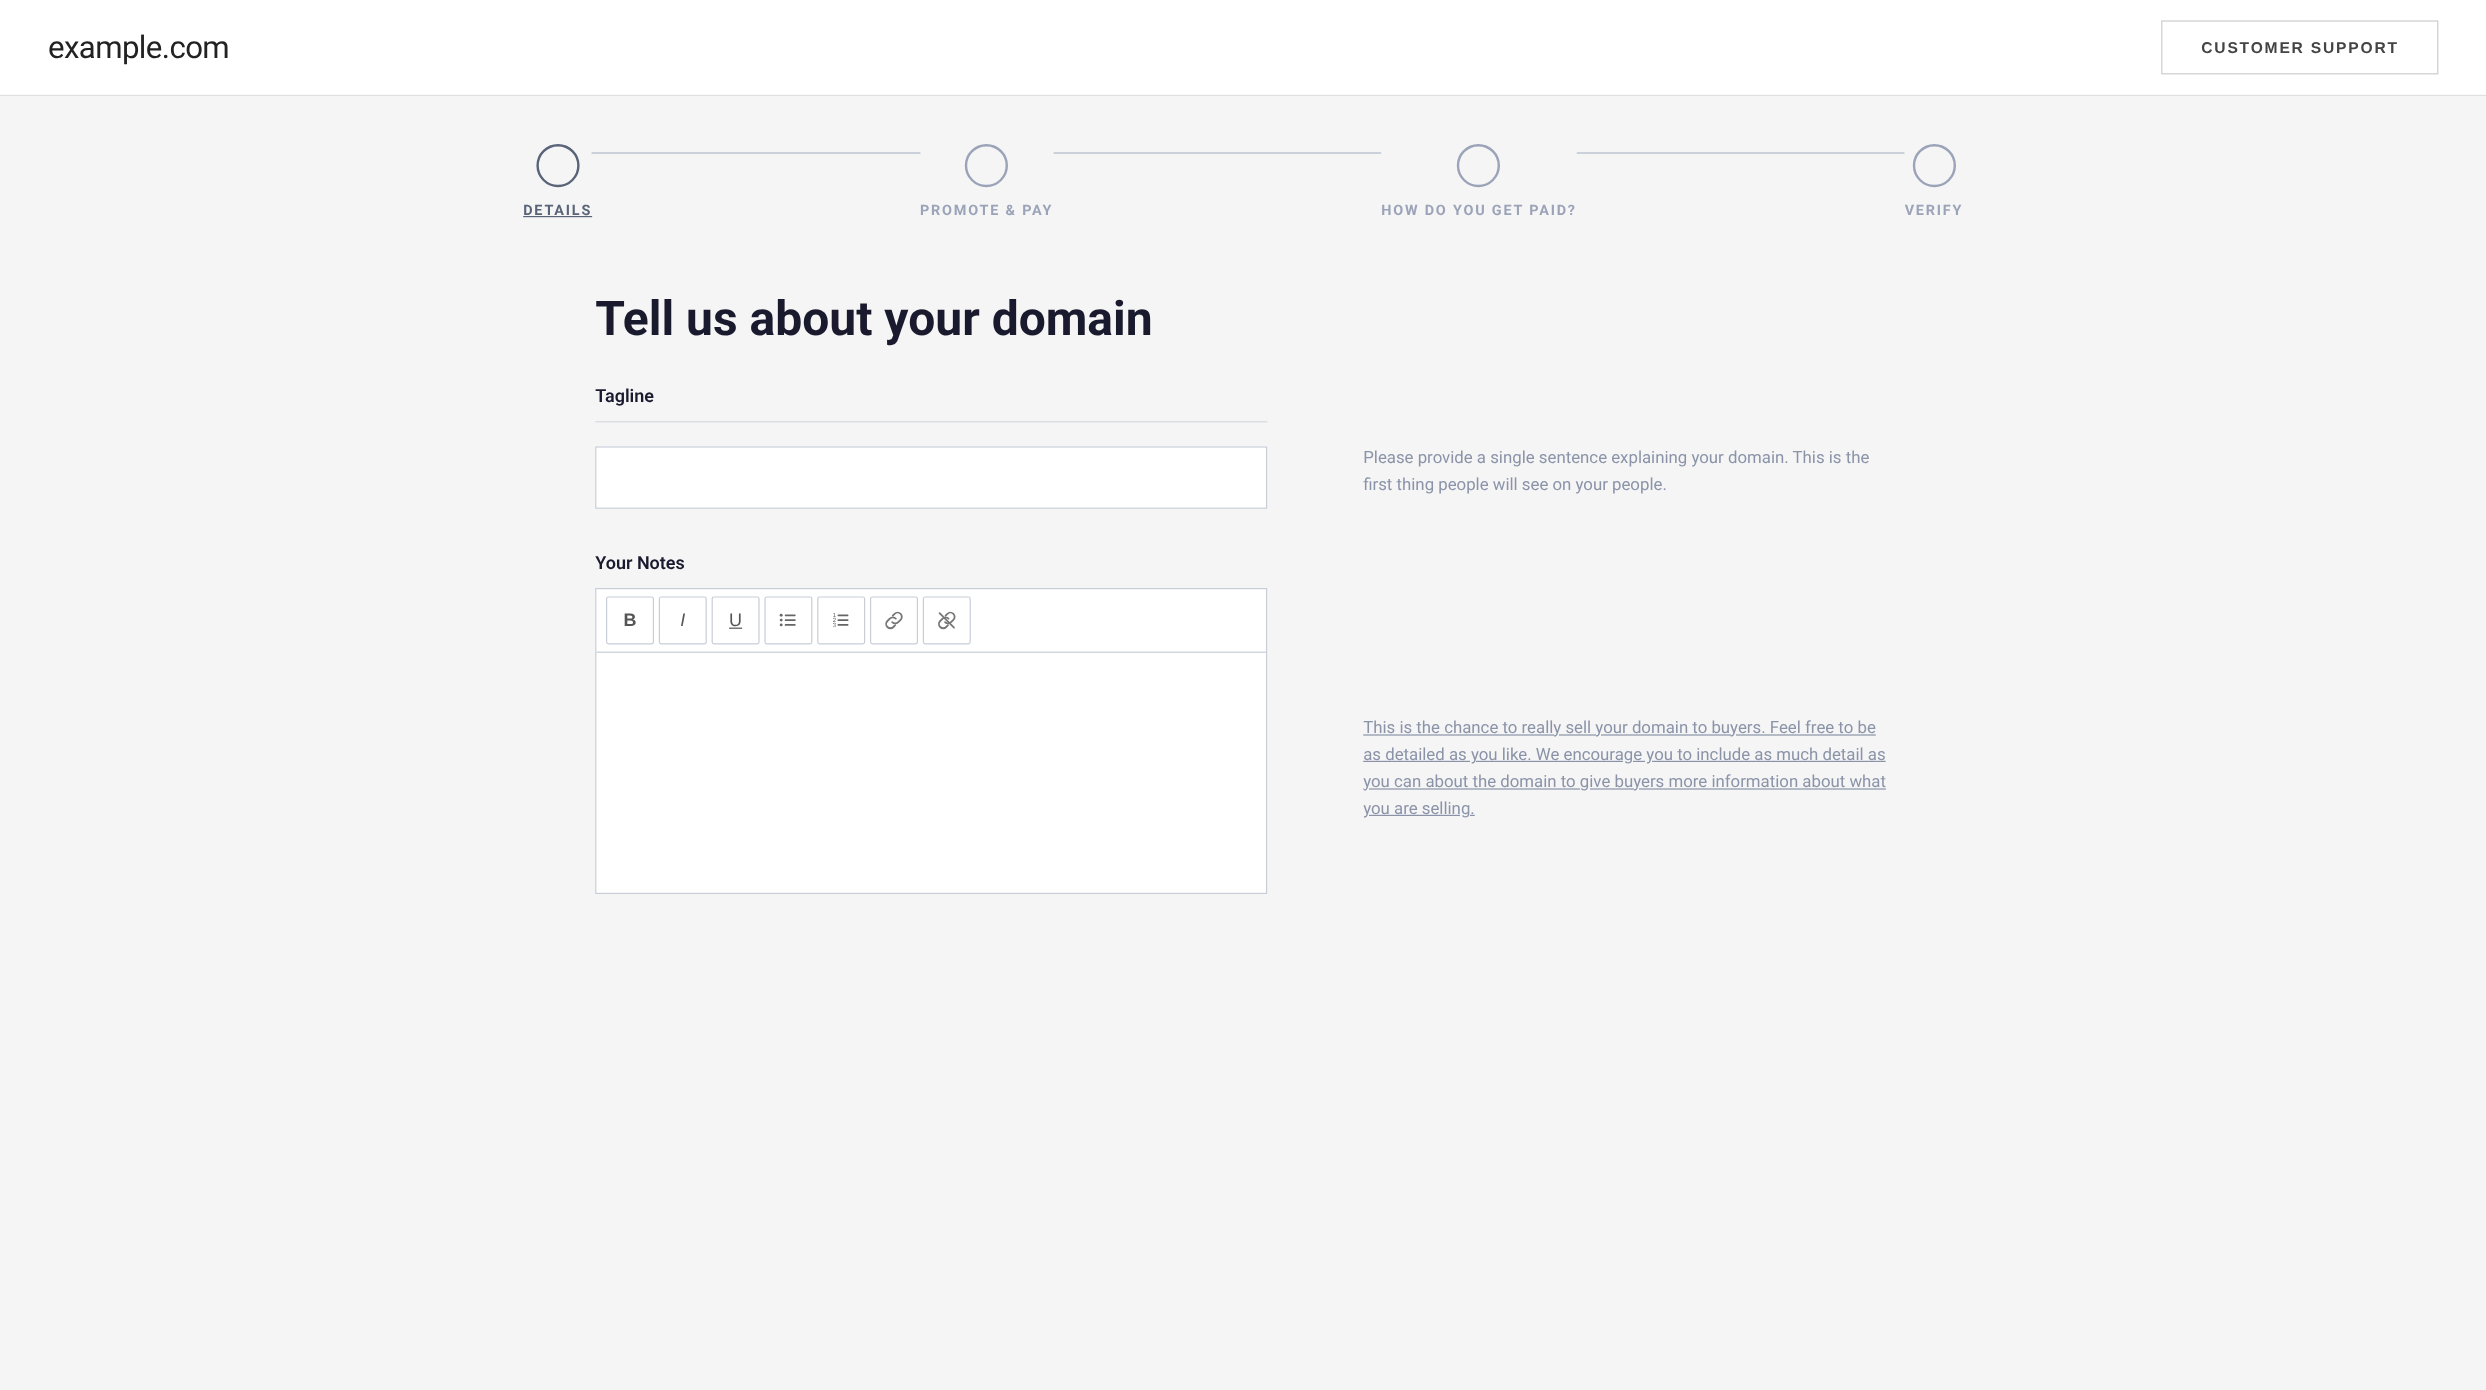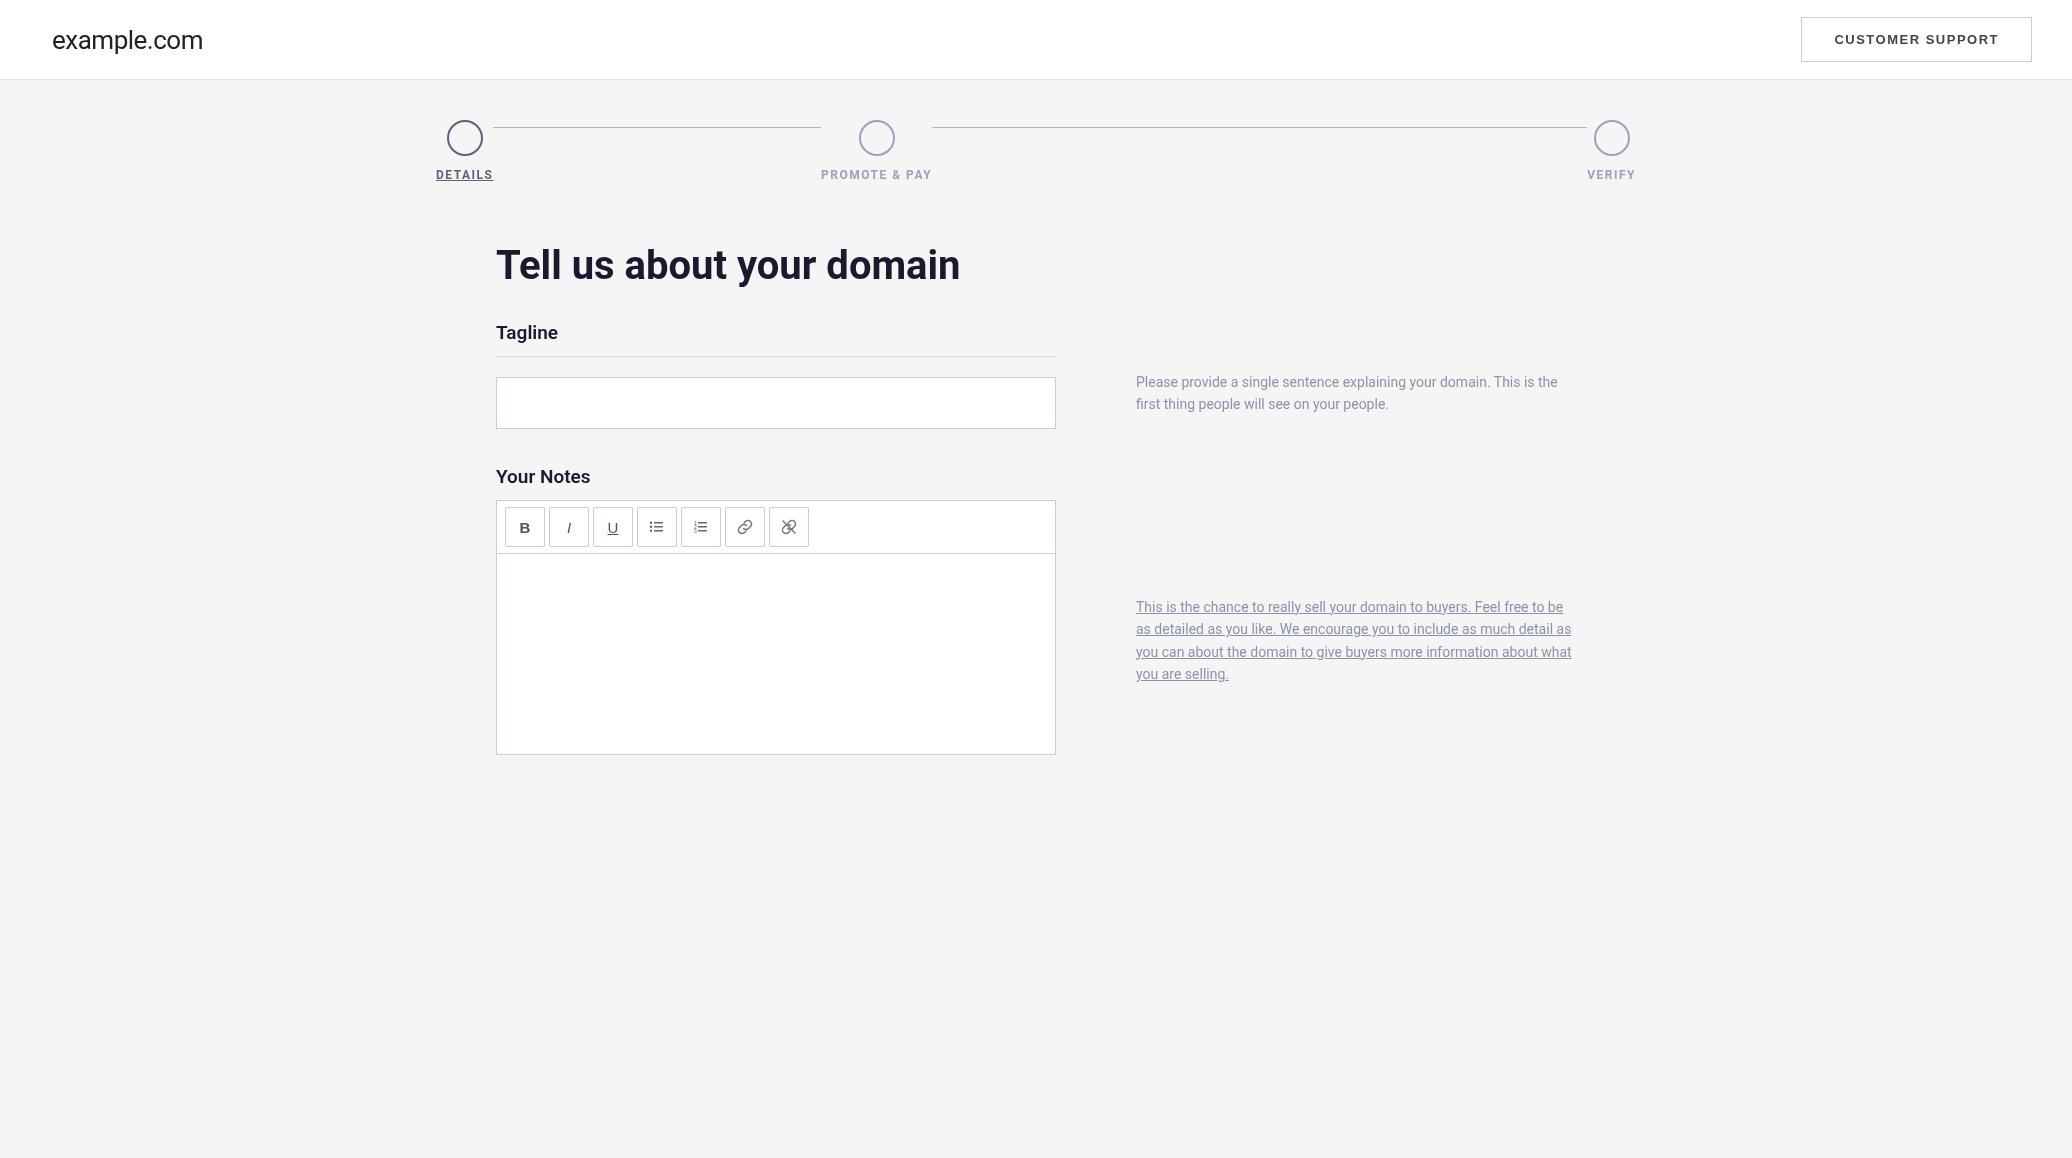--- a/index.html
+++ b/index.html
@@ -24,21 +24,20 @@
       display: flex;
       align-items: center;
       justify-content: space-between;
     }
 
     .logo {
       font-size: 26px;
       font-weight: 400;
       color: #222;
       letter-spacing: -0.5px;
-      margin-left: 12px;
     }
 
     .customer-support-btn {
       border: 1px solid #ccc;
       background: #fff;
       padding: 14px 32px;
       font-size: 13px;
       font-weight: 700;
       letter-spacing: 1.5px;
       color: #444;
@@ -134,21 +133,21 @@
       flex: 1;
       padding-top: 50px;
     }
 
     
     .field-group {
       margin-bottom: 36px;
     }
 
     .field-label {
-      font-size: 19px;
+      font-size: 15px;
       font-weight: 600;
       color: #1a1a2e;
       margin-bottom: 12px;
       display: block;
     }
 
     .text-input {
       width: 100%;
       height: 52px;
       border: 1px solid #c8cdd8;
@@ -243,20 +242,24 @@
 
     <div class="step-connector"></div>
 
     <div class="step">
       <div class="step-circle"></div>
       <span class="step-label">PROMOTE &amp; PAY</span>
     </div>
 
     <div class="step-connector"></div>
 
+    <div class="step">
+      <div class="step-circle"></div>
+      <span class="step-label">HOW DO YOU GET PAID?</span>
+    </div>
 
     <div class="step-connector"></div>
 
     <div class="step">
       <div class="step-circle"></div>
       <span class="step-label">VERIFY</span>
     </div>
 
   </div>
 </div>

